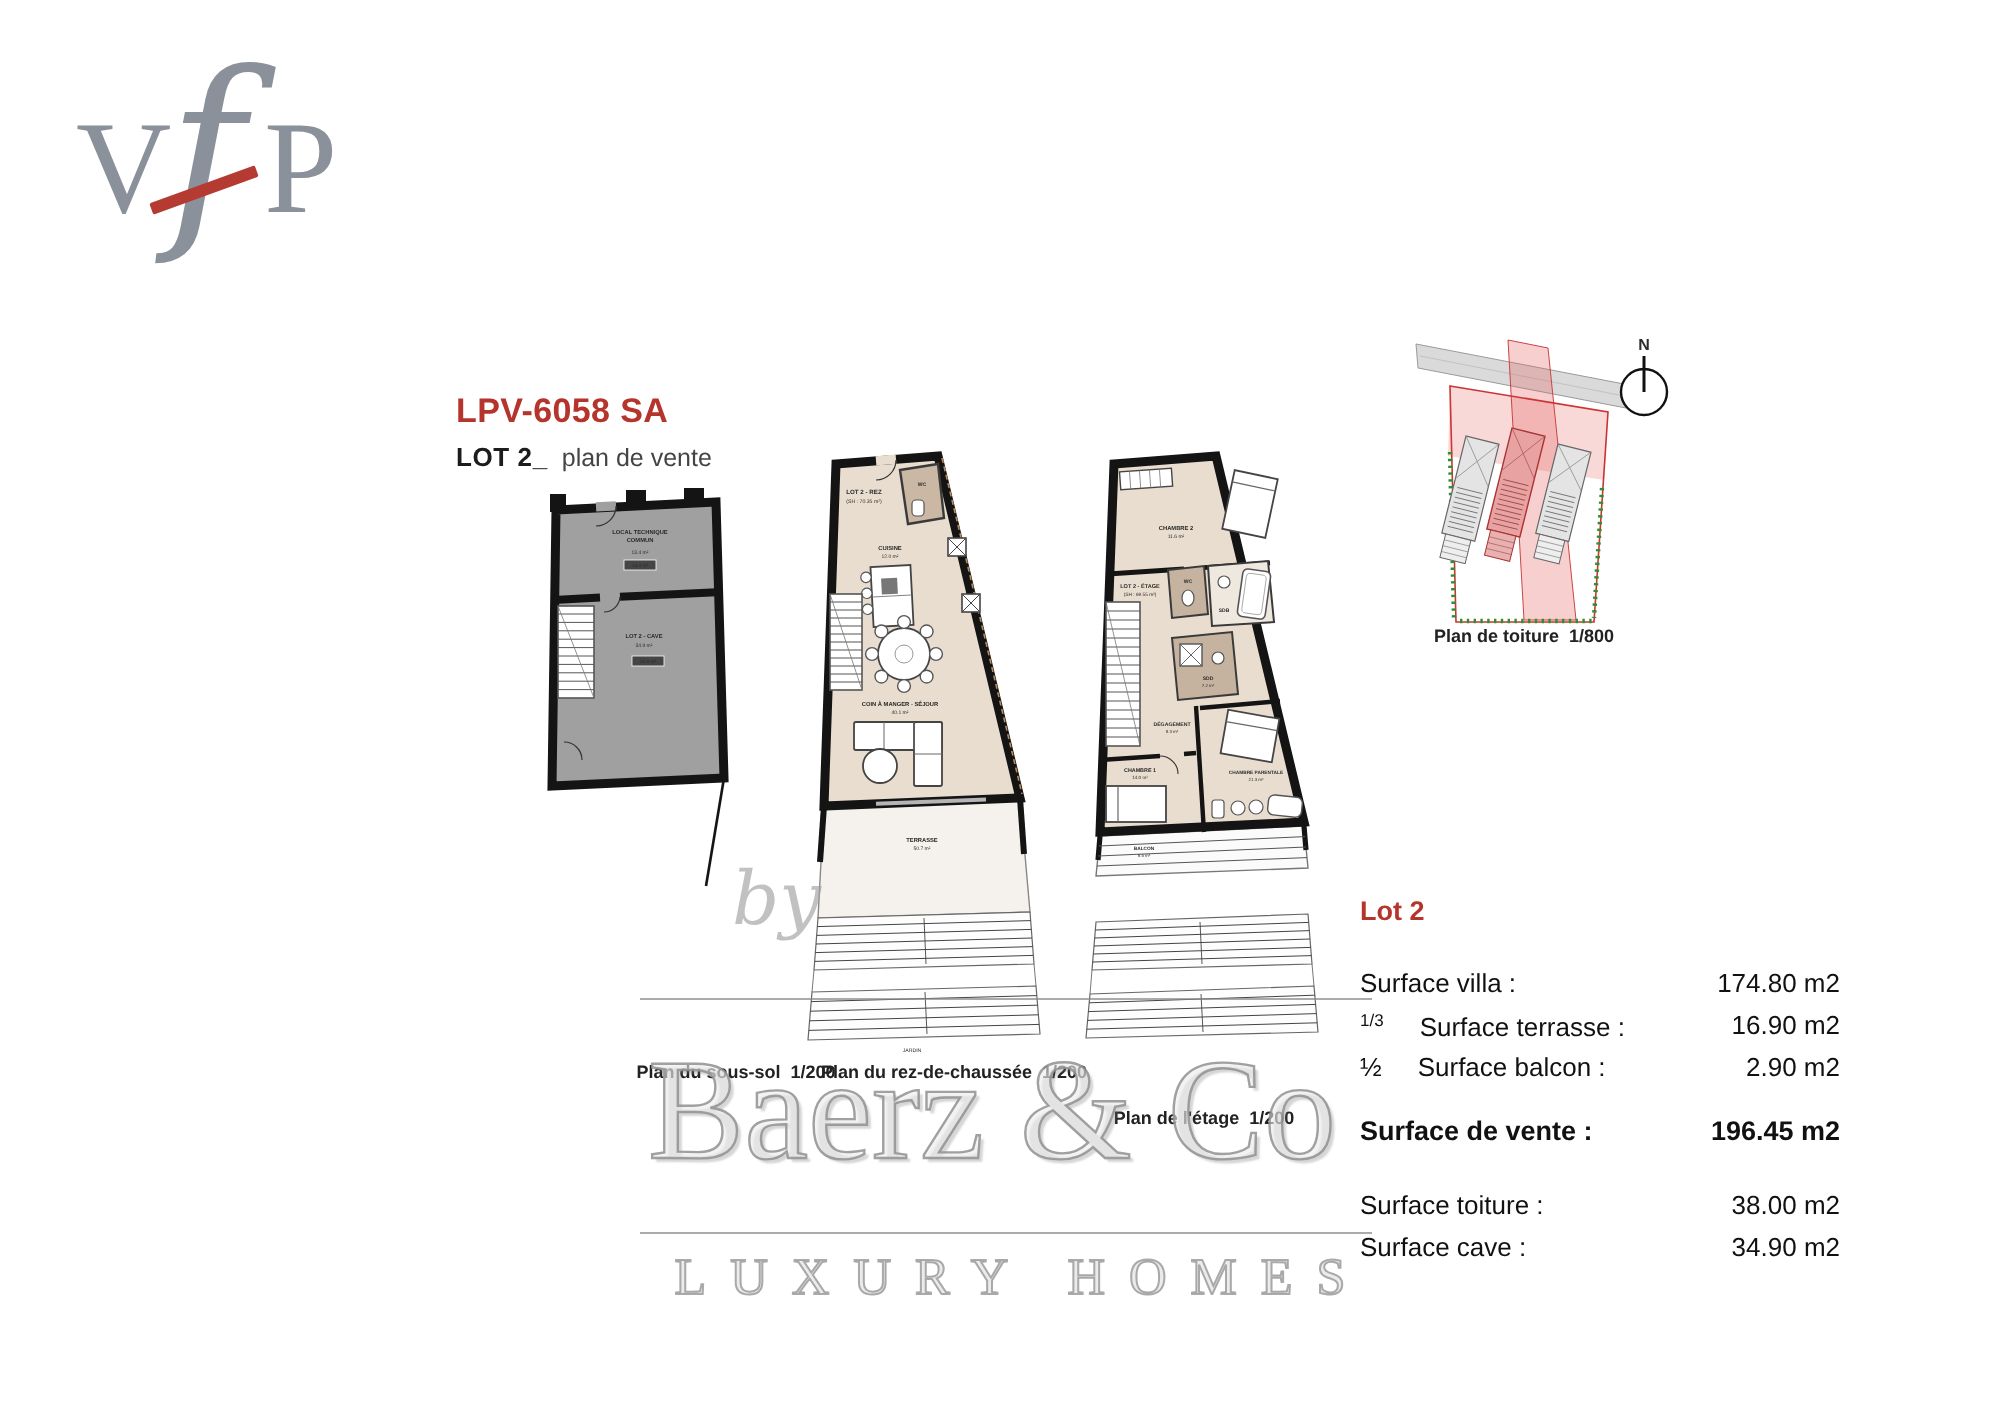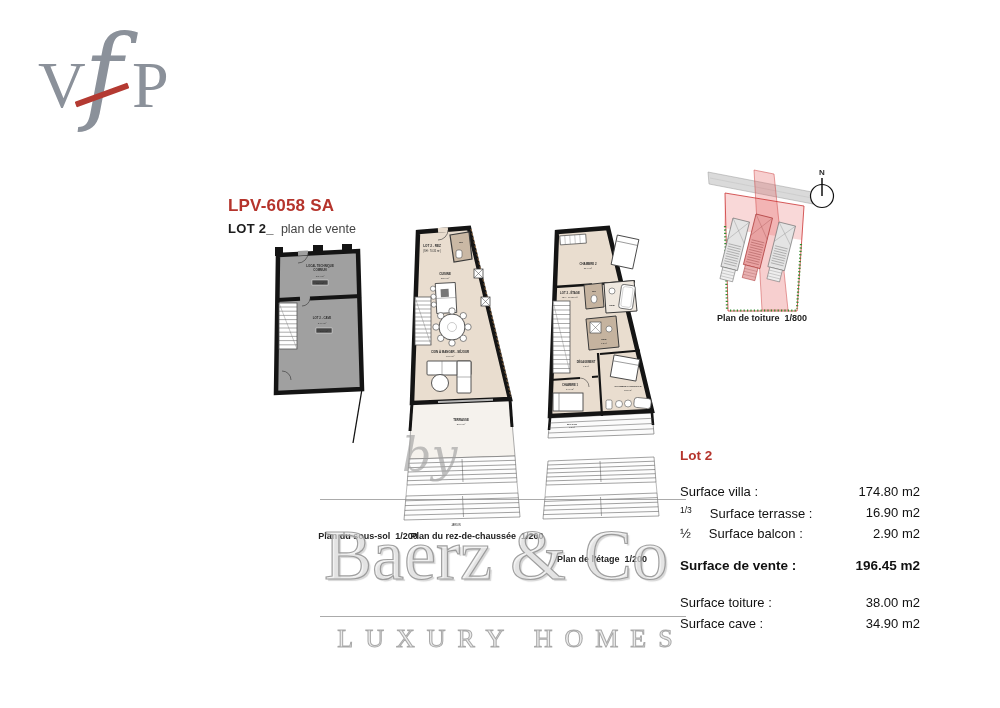--- a/index.html
+++ b/index.html
@@ -32,22 +32,22 @@
   .surfaces .stitle{position:absolute;left:2px;top:0;font-size:13.5px;font-weight:bold;color:#b5342c;}
   .srow{position:absolute;left:0;width:242px;height:16px;}
   .slabel{position:absolute;left:2px;top:0;white-space:nowrap;}
   .svalue{position:absolute;right:0;top:0;text-align:right;white-space:nowrap;}
   .srow.bold{font-weight:bold;font-size:13.5px;}
   .sprefix{margin-right:18px;}
   .sprefix.frac{font-size:8.5px;vertical-align:5px;}
 
   
   .wm{pointer-events:none;z-index:40;}
-  .wm-by{left:366px;top:428px;font-family:"DejaVu Serif",serif;font-style:italic;font-size:46px;
-         color:rgba(160,160,160,.65);margin-left:36px;}
+  .wm-by{left:366px;top:428px;font-family:"DejaVu Serif",serif;font-style:italic;font-size:37px;
+         color:rgba(160,160,160,.65);}
   .wm-rule{left:320px;width:366px;height:0;border-top:1.7px solid rgba(135,135,135,.7);}
   .wm-rule.r1{top:499px;}
   .wm-rule.r2{top:616px;}
   .wm-brand{left:300px;top:505px;width:392px;text-align:center;font-family:"Liberation Serif",serif;
             font-size:72px;line-height:1.4;color:rgba(235,235,235,.6);
             -webkit-text-stroke:1.2px rgba(145,145,145,.85);
             text-shadow:2px 2px 1px rgba(120,120,120,.30);white-space:nowrap;}
   .wm-tag{left:322px;top:624px;width:366px;text-align:center;font-family:"Liberation Serif",serif;
           font-size:26px;letter-spacing:12px;text-indent:12px;color:rgba(228,228,228,.75);
           -webkit-text-stroke:1px rgba(150,150,150,.8);white-space:nowrap;}

